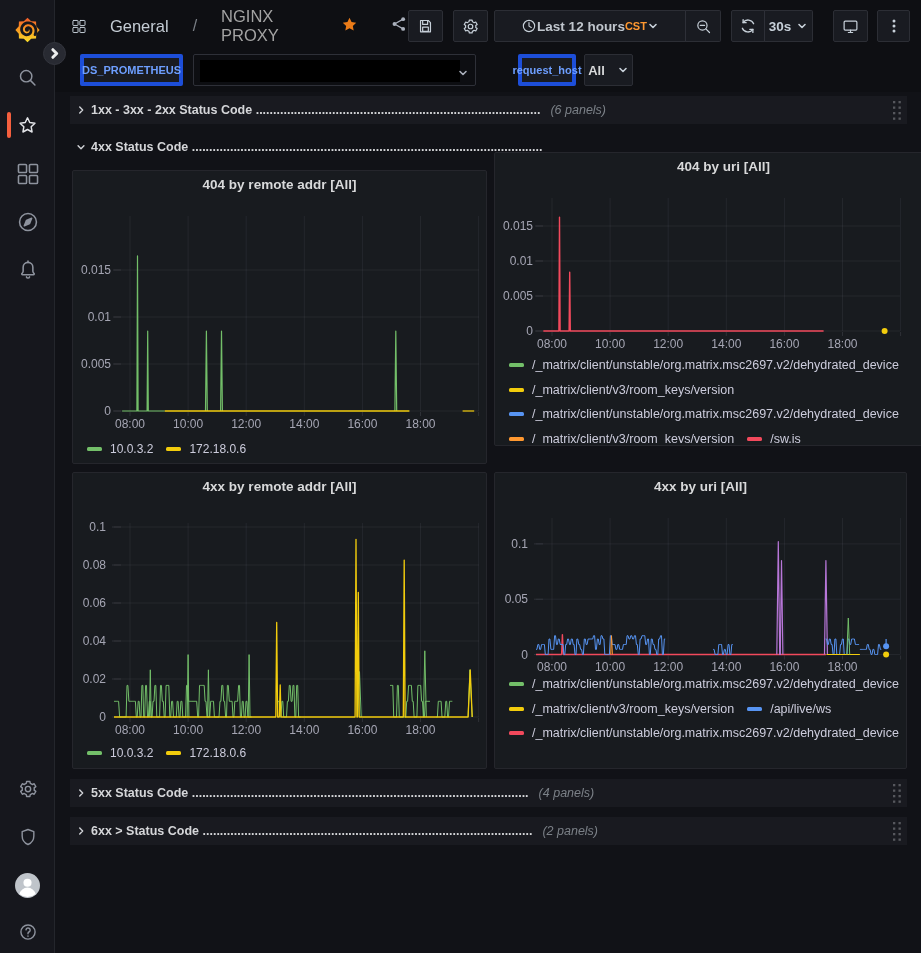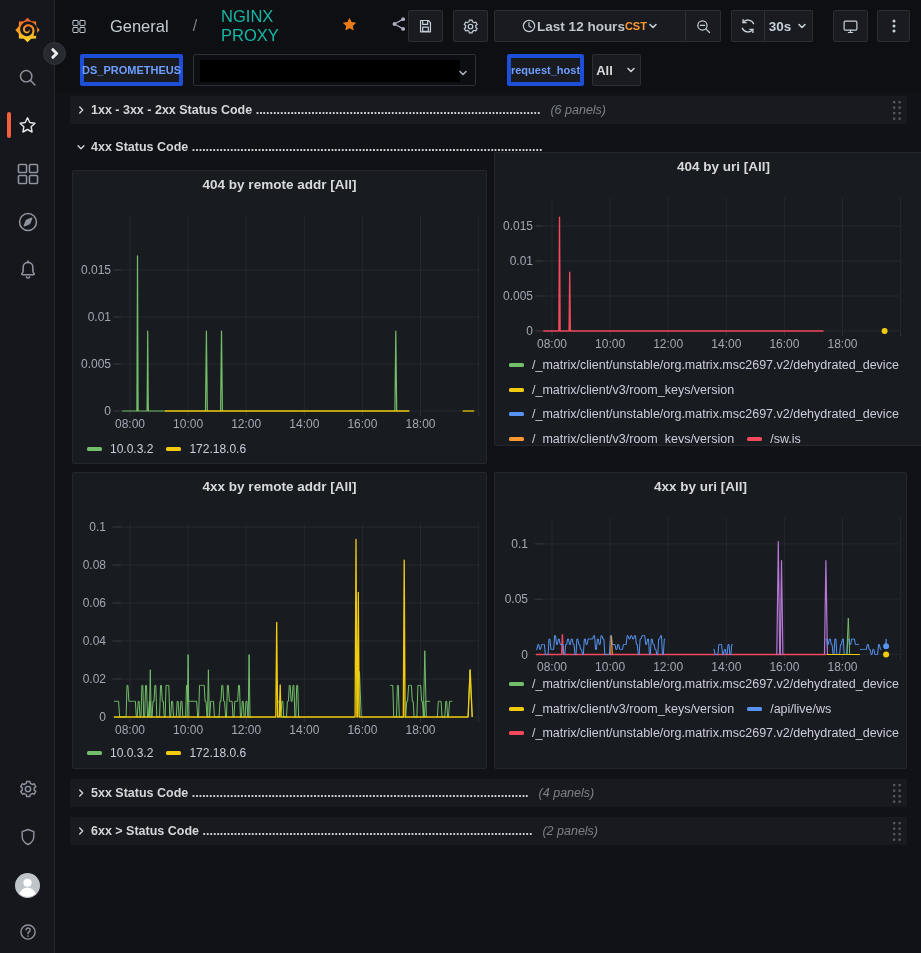--- a/index.html
+++ b/index.html
@@ -1,21 +1,21 @@
 <!DOCTYPE html>
 <html><head><meta charset="utf-8"><style>
 * { margin:0; padding:0; box-sizing:border-box; }
 body { width:921px; height:953px; background:#111217; font-family:"Liberation Sans",sans-serif; overflow:hidden; color:#ccccdc; position:relative; }
 .sidebar { position:fixed; left:0; top:0; width:55px; height:953px; background:#16171d; border-right:1px solid #24262c; z-index:10; }
 .s-icon { position:absolute; left:0; width:55px; display:flex; justify-content:center; z-index:11; }
 .expand-btn { position:fixed; left:43px; top:42px; width:23px; height:23px; border-radius:50%; background:#282a32; border:1px solid #33353d; z-index:12; display:flex; align-items:center; justify-content:center; }
 .navbar { position:absolute; left:55px; top:0; width:866px; height:52px; background:#0e0f13; display:flex; align-items:center; }
 .crumbs { display:flex; align-items:center; margin-left:17px; gap:24px; }
 .crumb1 { color:#c4ccd4; font-size:16.5px; }
-.crumb2 { color:#14b8a6; font-size:16.5px; }
+.crumb2 { color:#a3a3a3; font-size:16.5px; }
 .sep { color:#7b8087; font-size:16px; }
 .nav-right { margin-left:auto; margin-right:11px; display:flex; align-items:center; }
 .btn { height:32px; background:#191b21; border:1px solid #2c2e35; border-radius:2px; display:flex; align-items:center; justify-content:center; color:#c7d0d9; font-size:13px; }
 .subnav { position:absolute; left:55px; top:52px; width:866px; height:40px; background:#0e0f13; display:flex; align-items:flex-start; padding-top:2px; }
 .varlabel { height:32px; margin-top:0; background:#191b21; border:4px solid #1d4ed8; border-radius:2px; display:flex; align-items:center; justify-content:center; color:#6e9fff; font-size:11px; font-weight:bold; }
 .varsel { height:32px; background:#0d0e12; border:1px solid #2e3038; border-radius:2px; position:relative; }
 .dash { position:absolute; left:55px; top:92px; width:866px; }
 .rowhead { position:absolute; left:15px; width:837px; height:28px; display:flex; align-items:center; font-size:12.5px; font-weight:bold; color:#d5d6d9; }
 .rowhead.closed { background:#191a20; }
 .rh-chev { width:21px; padding-left:1px; display:flex; justify-content:center; }
@@ -200,21 +200,21 @@
 </div>
 
 <div class="subnav">
   <div class="varlabel" style="margin-left:25px; width:103px">DS_PROMETHEUS</div>
   <div class="varsel" style="margin-left:10px; width:283px">
     <div style="position:absolute; left:6px; top:5px; width:260px; height:22px; background:#000"></div>
     <div style="position:absolute; right:6px; top:10px"><svg width="12" height="12" viewBox="0 0 12 12" fill="none" stroke="#aab0bc" stroke-width="1.6" stroke-linecap="round" stroke-linejoin="round">
           <path d="M3 4.5l3 3 3-3"></path>
         </svg></div>
   </div>
-  <div class="varlabel" style="margin-left:31px; width:77px">request_host</div>
+  <div class="varlabel" style="margin-left:42px; width:58px">request_host</div>
   <div class="btn" style="margin-left:8px; width:49px; gap:12px">
       <span style="font-weight:bold;color:#d8d9da">All</span>
       <svg width="12" height="12" viewBox="0 0 12 12" fill="none" stroke="#c7d0d9" stroke-width="1.6" stroke-linecap="round" stroke-linejoin="round">
         <path d="M3 4.5l3 3 3-3"></path>
       </svg>
     </div>
 </div>
 
 <div class="dash">
   <div class="rowhead closed" style="top:4px">

